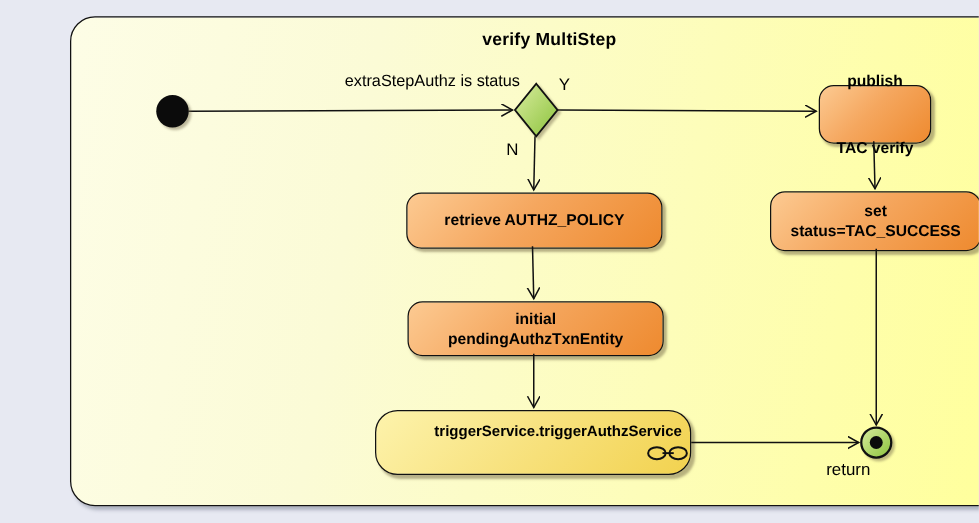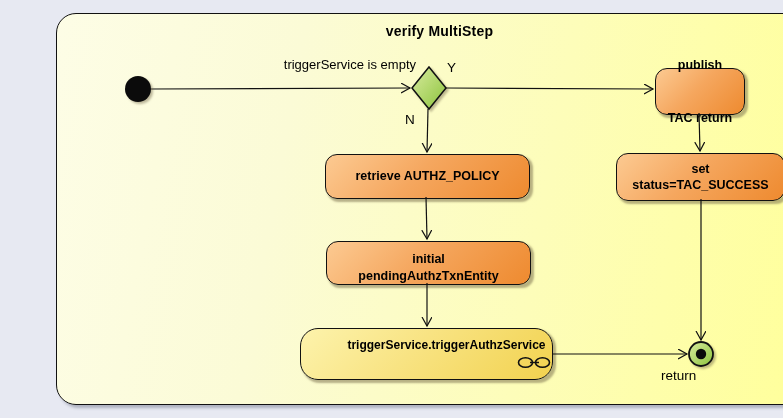--- a/index.html
+++ b/index.html
@@ -20,63 +20,63 @@
   .node{
     position:absolute;display:flex;flex-direction:column;justify-content:center;align-items:center;
     border:1.6px solid #111;font-weight:bold;font-size:12.5px;line-height:1.32;text-align:center;
     box-shadow:2.5px 2.5px 2px rgba(125,115,80,.55);white-space:nowrap;
   }
   .orange{background:linear-gradient(135deg,#fcca92 0%,#f5a75f 45%,#ee8a2f 100%);border-radius:12px;}
   .yellow{background:linear-gradient(135deg,#fdf3ac 0%,#f8e382 45%,#f2d24f 100%);border-radius:18px;}
   .node-publish{left:607px;top:68px;width:88px;height:45px;gap:36px;}
   .node-set{left:568px;top:153px;width:167px;height:46px;}
   .node-retrieve{left:277px;top:154px;width:203px;height:43px;justify-content:center;}
-  .node-initial{left:278px;top:241px;width:203px;height:42px;justify-content:flex-end;}
+  .node-initial{left:278px;top:241px;width:203px;height:42px;}
   .node-trigger{left:252px;top:328px;width:253px;height:52px;justify-content:flex-start;padding-top:9px;box-sizing:border-box;font-size:12px;padding-left:40px;}
   .flabel{position:absolute;font-size:13px;}
   .guard{left:150px;top:57px;width:218px;text-align:right;}
   .ylab{left:399px;top:60px;font-size:13.5px;}
   .nlab{left:357px;top:112px;font-size:13.5px;}
   .retlab{left:613px;top:368px;width:80px;font-size:13.5px;}
   svg.overlay{position:absolute;left:0;top:0;width:783px;height:418px;pointer-events:none;}
   .shadowed{filter:drop-shadow(2px 2px 1px rgba(110,100,70,.45));}
 </style>
 </head>
 <body>
 
 <div class="canvas">
 
   <div class="frame"></div>
 
   <div class="title">verify MultiStep</div>
 
   <div class="node orange node-publish">
     <span>publish</span>
-    <span>TAC return</span>
+    <span>TAC verify</span>
   </div>
 
   <div class="node orange node-set">
     <span>set</span>
     <span>status=TAC_SUCCESS</span>
   </div>
 
   <div class="node orange node-retrieve">
     <span>retrieve AUTHZ_POLICY</span>
   </div>
 
   <div class="node orange node-initial">
     <span>initial</span>
     <span>pendingAuthzTxnEntity</span>
   </div>
 
   <div class="node yellow node-trigger">
     <span>triggerService.triggerAuthzService</span>
   </div>
 
-  <div class="flabel guard">triggerService is empty</div>
+  <div class="flabel guard">extraStepAuthz is status</div>
   <div class="flabel ylab">Y</div>
   <div class="flabel nlab">N</div>
   <div class="flabel retlab">return</div>
 
   <svg class="overlay" viewBox="0 0 783 418">
     <defs>
       <marker id="arrow" markerWidth="11" markerHeight="11" refX="9" refY="5" orient="auto" markerUnits="userSpaceOnUse">
         <path d="M0,0 L9,5 L0,10" fill="none" stroke="#111" stroke-width="1.2"></path>
       </marker>
       <linearGradient id="gGreen" x1="0" y1="0" x2="1" y2="1">

